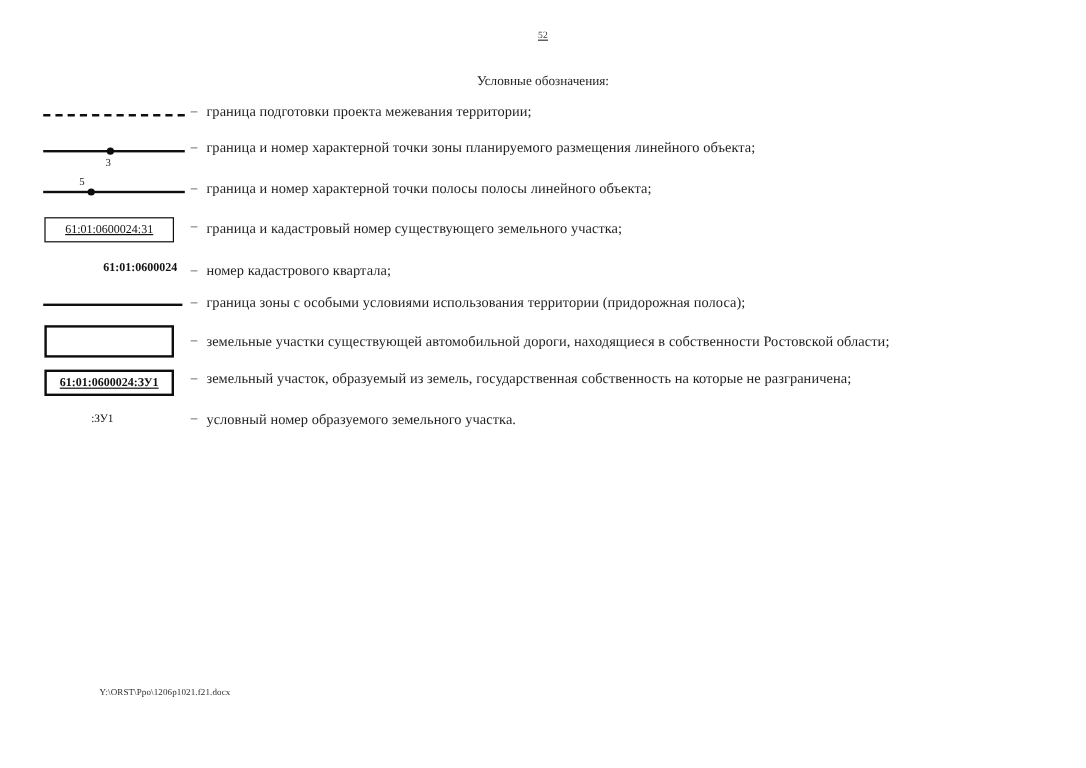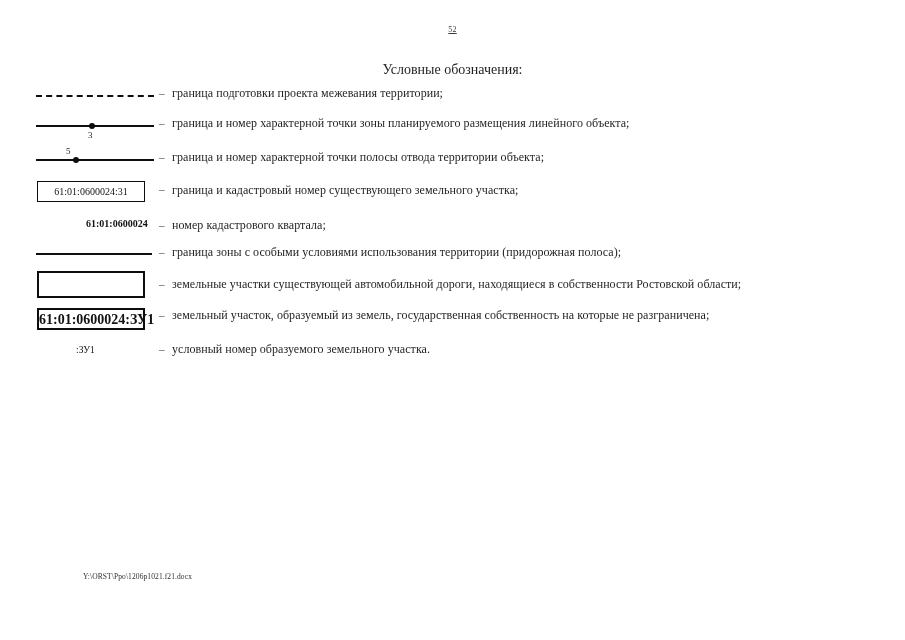--- a/index.html
+++ b/index.html
@@ -32,21 +32,21 @@
     letter-spacing: 0.2px;
     text-decoration: underline;
   }
   
   .legend-title {
     position: absolute;
     top: 62px;
     left: 0;
     width: 905px;
     text-align: center;
-    font-size: 14px;
+    font-size: 11px;
     color: #1f1f1f;
   }
   
   .legend {
     position: absolute;
     top: 84px;
     left: 0;
     width: 905px;
   }
   .legend-row {
@@ -129,24 +129,25 @@
     text-align: center;
     color: #121212;
   }
   .sym-box.thick {
     border-width: 2px;
   }
   .sym-box-text {
     display: block;
     font-size: 10px;
     line-height: 1;
+    text-decoration: underline;
   }
   .sym-box-text.bold {
     font-weight: bold;
-    font-size: 14px;
+    font-size: 10px;
   }
   
   .sym-plain {
     position: absolute;
     left: 5px;
     top: 6px;
     width: 140px;
     font-size: 10px;
     font-weight: bold;
     color: #121212;
@@ -197,21 +198,21 @@
       <div class="desc">граница и номер характерной точки зоны планируемого размещения линейного объекта;</div>
     </div>
 
     <div class="legend-row" style="height:30px;">
       <div class="symbol-cell">
         <div class="sym-line" style="top:16px;"></div>
         <div class="point-dot" style="left:41px; top:14px;"></div>
         <div class="point-num" style="left:34px; top:3px;">5</div>
       </div>
       <div class="dash-sep" style="top:8px;">–</div>
-      <div class="desc" style="top:7px;">граница и номер характерной точки полосы отвода территории объекта;</div>
+      <div class="desc" style="top:7px;">граница и номер характерной точки полосы полосы линейного объекта;</div>
     </div>
 
     <div class="legend-row" style="height:38px;">
       <div class="symbol-cell">
         <div class="sym-box" style="top:8px; width:108px; height:21px; line-height:19px;">
           <span class="sym-box-text" style="line-height:19px;">61:01:0600024:31</span>
         </div>
       </div>
       <div class="dash-sep" style="top:10px;">–</div>
       <div class="desc" style="top:10px;">граница и кадастровый номер существующего земельного участка;</div>

